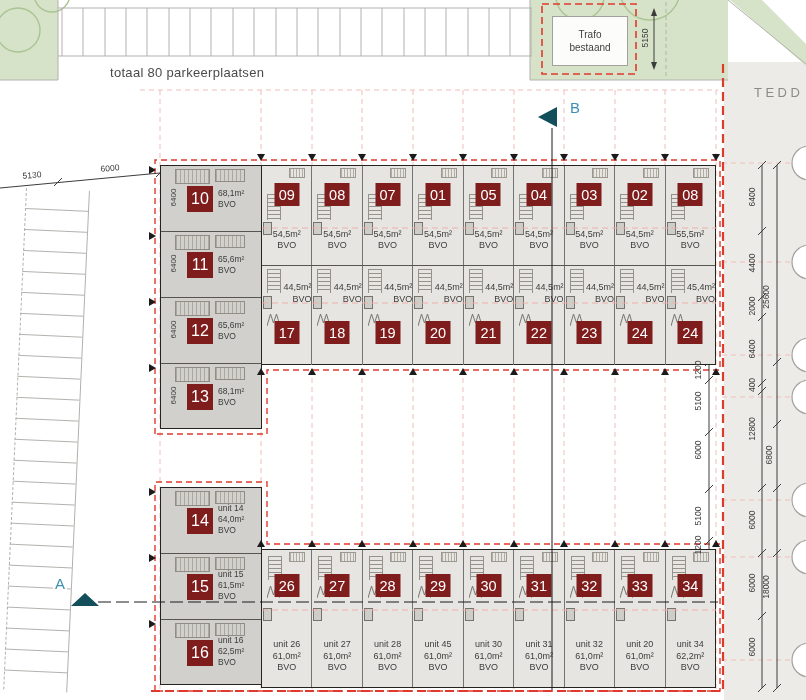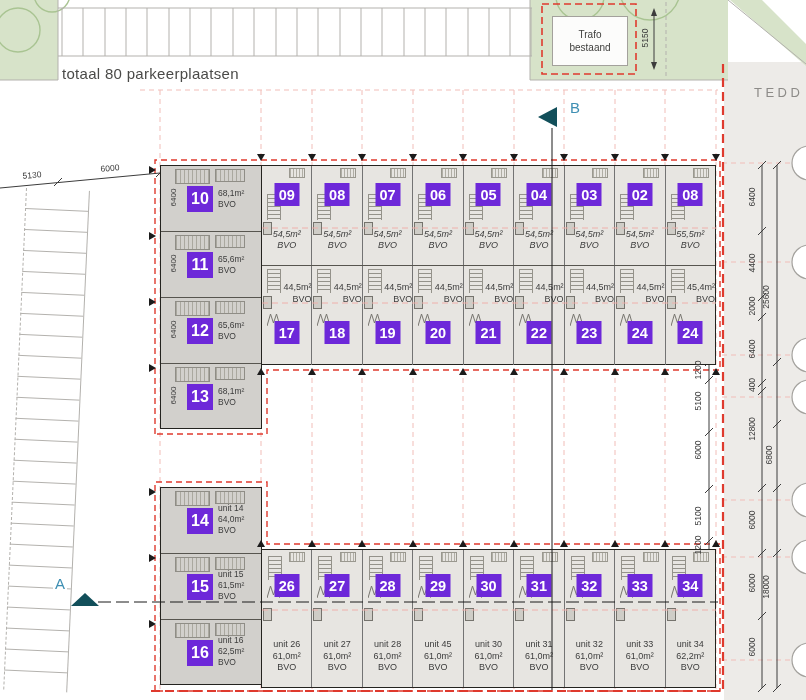--- a/index.html
+++ b/index.html
@@ -18,28 +18,28 @@
   .bot-narrow{left:261px;top:549px;width:455px;height:139px;background:#e7e5e1;}
   .top-leftcol{left:160px;top:165px;width:102px;height:264px;background:#d2d0cc;}
   .bot-leftcol{left:160px;top:487px;width:102px;height:198px;background:#d2d0cc;}
   .nrow{display:flex;height:50%;}
   .nrow.first{border-bottom:1px solid #57554f;}
   .nrow.full{height:100%;justify-content:center;}
   .cell{flex:1;position:relative;border-right:1px solid #737373;box-sizing:border-box;}
   .cell:last-child{border-right:none;}
   .lcell{position:relative;height:66px;border-bottom:1px solid #57554f;box-sizing:border-box;}
   .lcell:last-child{border-bottom:none;}
-  .plate{position:absolute;background:#6d28d9;color:#fff;font-weight:bold;
+  .plate{position:absolute;background:#7f1d1d;color:#fff;font-weight:normal;
          display:flex;align-items:center;justify-content:center;}
   .p-n{width:25px;height:23px;font-size:14.5px;left:50%;transform:translateX(-50%);}
   .p-r1{top:17px;} .p-r2{top:55px;} .p-r3{top:24px;}
   .p-l{width:26px;height:26px;font-size:16px;left:26px;top:20px;}
   .lbl{position:absolute;left:0;width:100%;text-align:center;font-size:9px;line-height:1.3;color:#3c3c3c;}
   .lbl span{display:block;}
-  .lbl-r1{bottom:13px;font-style:italic;} .lbl-r2{top:16px;text-align:right;} .lbl-r3{bottom:13px;}
+  .lbl-r1{bottom:13px;} .lbl-r2{top:16px;text-align:right;} .lbl-r3{bottom:13px;}
   .lbl-l{left:57px;width:44px;text-align:left;font-size:8.5px;}
   .lbl-l.two{top:22px;} .lbl-l.three{top:15px;}
   .depth{position:absolute;left:-5px;top:27px;width:34px;text-align:center;
          transform:rotate(-90deg);font-size:8px;color:#3c3c3c;}
   .fx{position:absolute;top:3px;height:13px;border:1px solid #8f8d86;
       background:repeating-linear-gradient(90deg,#aaa89f 0 1px,transparent 1px 4px);}
   .fx1{left:14px;width:33px;} .fx2{left:54px;width:28px;height:11px;}
   .stair{position:absolute;width:12px;border-left:1px solid #94928a;border-right:1px solid #94928a;
       background:repeating-linear-gradient(180deg,#94928a 0 1px,transparent 1px 4px);}
   .s-r1{left:5px;top:28px;height:26px;} .s-r2{left:5px;top:3px;height:24px;} .s-r3{left:6px;top:6px;height:24px;}
@@ -48,21 +48,21 @@
   .topfix{position:absolute;top:2px;right:6px;width:14px;height:8px;border:1px solid #9a988f;
       background:repeating-linear-gradient(90deg,#b0aea5 0 1px,transparent 1px 3px);}
   .zig{position:absolute;left:5px;}
   .z-r2{top:46px;} .z-r3{top:34px;}
   
   .txt{position:absolute;z-index:25;color:#3c3c3c;}
   .vdim{position:absolute;width:44px;text-align:center;transform:rotate(-90deg);
         font-size:8.5px;color:#3a3a3a;white-space:nowrap;z-index:25;}
   .hdim{position:absolute;width:44px;text-align:center;transform:rotate(-5deg);
         font-size:8.5px;color:#3a3a3a;z-index:25;}
-  .note{font-size:15px;color:#4a4a48;letter-spacing:.3px;}
+  .note{font-size:13px;color:#4a4a48;letter-spacing:.3px;margin-left:48px;}
   .street{font-size:13px;color:#8d8b88;letter-spacing:3.5px;}
   .mletter{font-size:15px;color:#3e8fb3;background:#fff;padding:0 2px;z-index:30;}
   .trafo{position:absolute;left:552px;top:16px;width:74px;height:48px;z-index:5;
          background:#fcfcfb;border:1px solid #a3a19c;display:flex;flex-direction:column;
          align-items:center;justify-content:center;font-size:10px;color:#3e3e3c;line-height:1.35;}
 </style>
 </head>
 <body>
 
 <div class="canvas">
@@ -200,21 +200,21 @@
           <span class="lbl lbl-r1">
             <span>54,5m²</span>
             <span>BVO</span>
           </span>
         </div>
 
         <div class="cell">
           <span class="topfix"></span>
           <span class="stair s-r1"></span>
           <span class="door d-r1"></span>
-          <span class="plate p-n p-r1">06</span>
+          <span class="plate p-n p-r1">01</span>
           <span class="lbl lbl-r1">
             <span>54,5m²</span>
             <span>BVO</span>
           </span>
         </div>
 
         <div class="cell">
           <span class="topfix"></span>
           <span class="stair s-r1"></span>
           <span class="door d-r1"></span>
@@ -570,21 +570,21 @@
           <span class="topfix"></span>
           <span class="stair s-r3"></span>
           <span class="zig z-r3">
             <svg width="13" height="14">
               <polyline points="0,14 3.5,2 6.5,11 9.5,2 13,14" fill="none" stroke="#77756f"></polyline>
             </svg>
           </span>
           <span class="door d-r3"></span>
           <span class="plate p-n p-r3">33</span>
           <span class="lbl lbl-r3">
-            <span>unit 33</span>
+            <span>unit 20</span>
             <span>61,0m²</span>
             <span>BVO</span>
           </span>
         </div>
 
         <div class="cell">
           <span class="topfix"></span>
           <span class="stair s-r3"></span>
           <span class="zig z-r3">
             <svg width="13" height="14">

